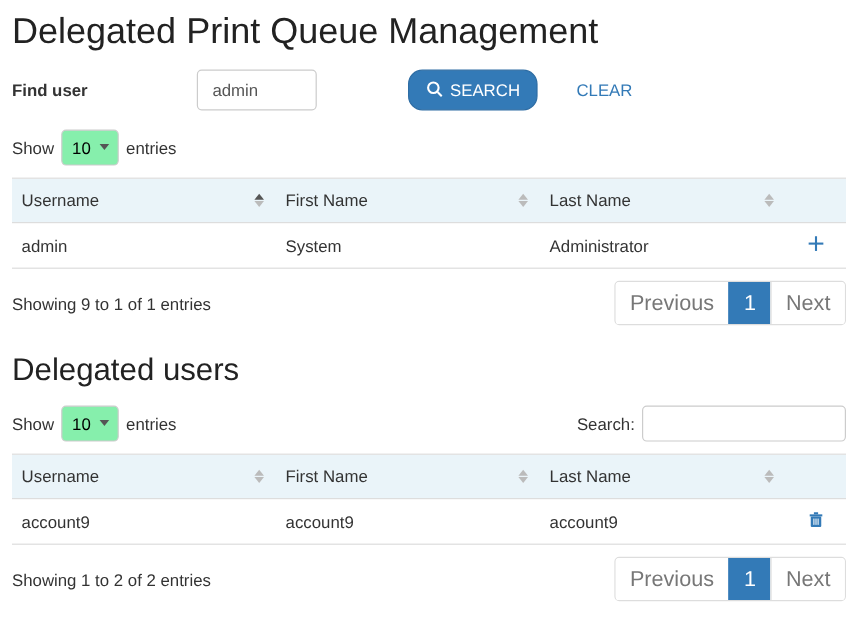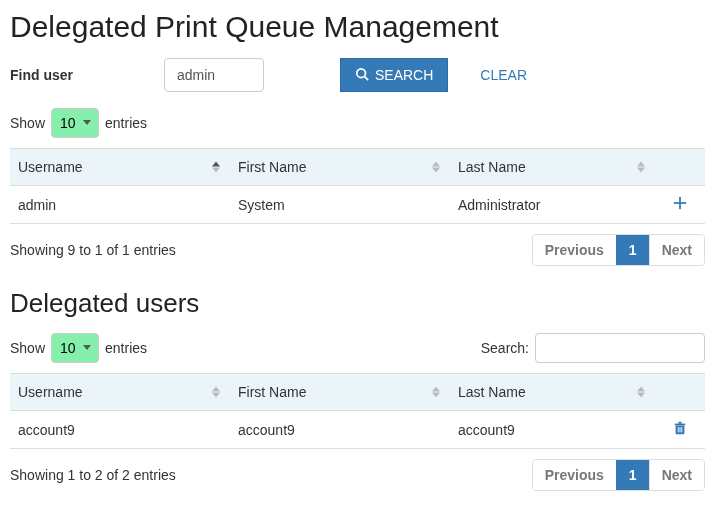--- a/index.html
+++ b/index.html
@@ -43,21 +43,21 @@
     color: #555;
     width: 100px;
   }
   .btn {
     display: inline-flex;
     align-items: center;
     justify-content: center;
     height: 34px;
     padding: 0 14px;
     font-size: 14px;
-    border-radius: 0;
+    border-radius: 12px;
     border: 1px solid transparent;
     cursor: pointer;
     gap: 6px;
   }
   .btn-primary {
     background: #337ab7;
     color: #fff;
     border-color: #2e6da4;
   }
   .btn-link {
@@ -165,26 +165,25 @@
   }
   .info-text { font-size: 14px; color: #333; }
   .pagination {
     display: flex;
     border: 1px solid #ddd;
     border-radius: 4px;
     overflow: hidden;
   }
   .pagination .page {
     padding: 7px 12px;
-    font-size: 14px;
+    font-size: 18px;
     color: #777;
     background: #fff;
     border-left: 1px solid #ddd;
     cursor: pointer;
-    font-weight: bold;
   }
   .pagination .page:first-child { border-left: none; }
   .pagination .page.active {
     background: #337ab7;
     color: #fff;
     border-color: #337ab7;
   }
   .col-user { width: 220px; }
   .col-first { width: 220px; }
   .col-last { width: auto; }

